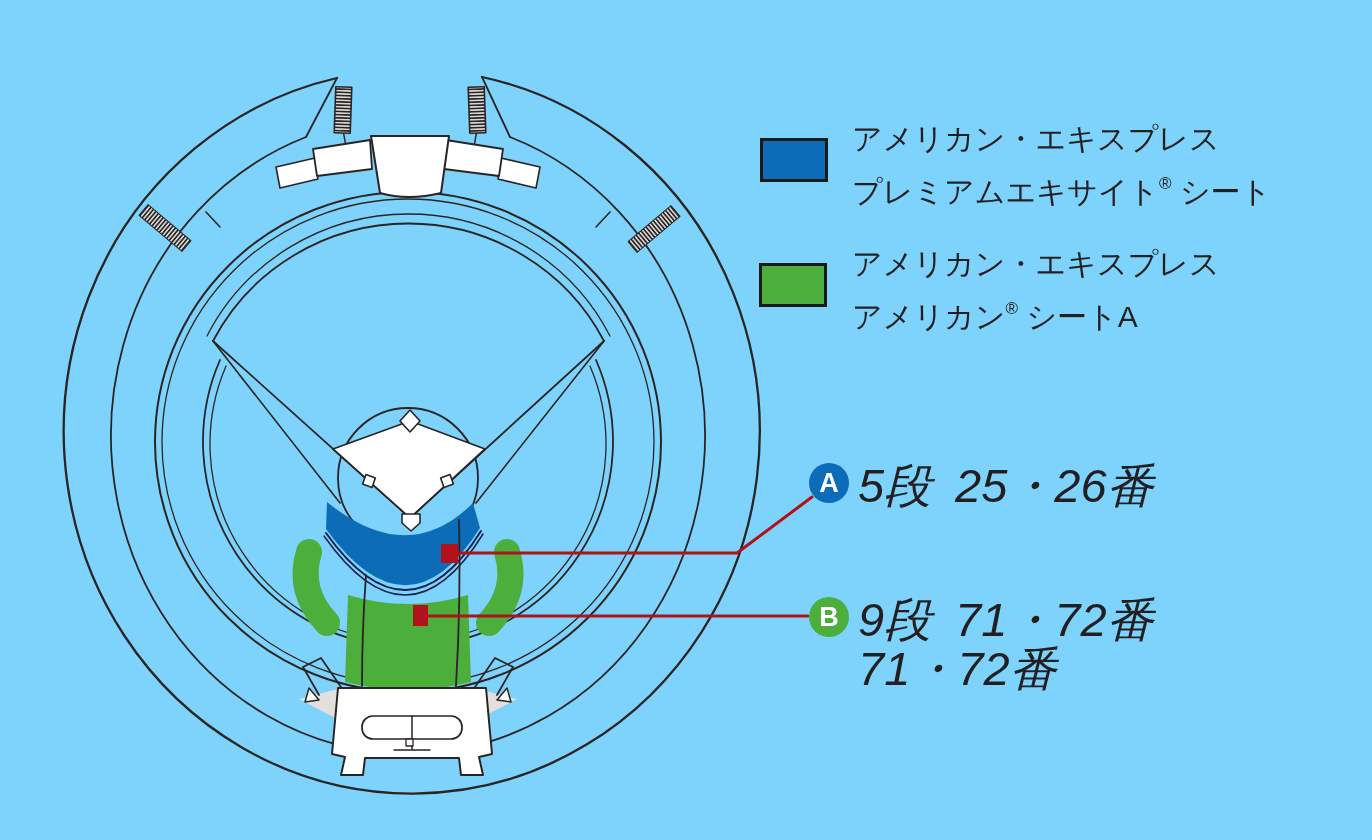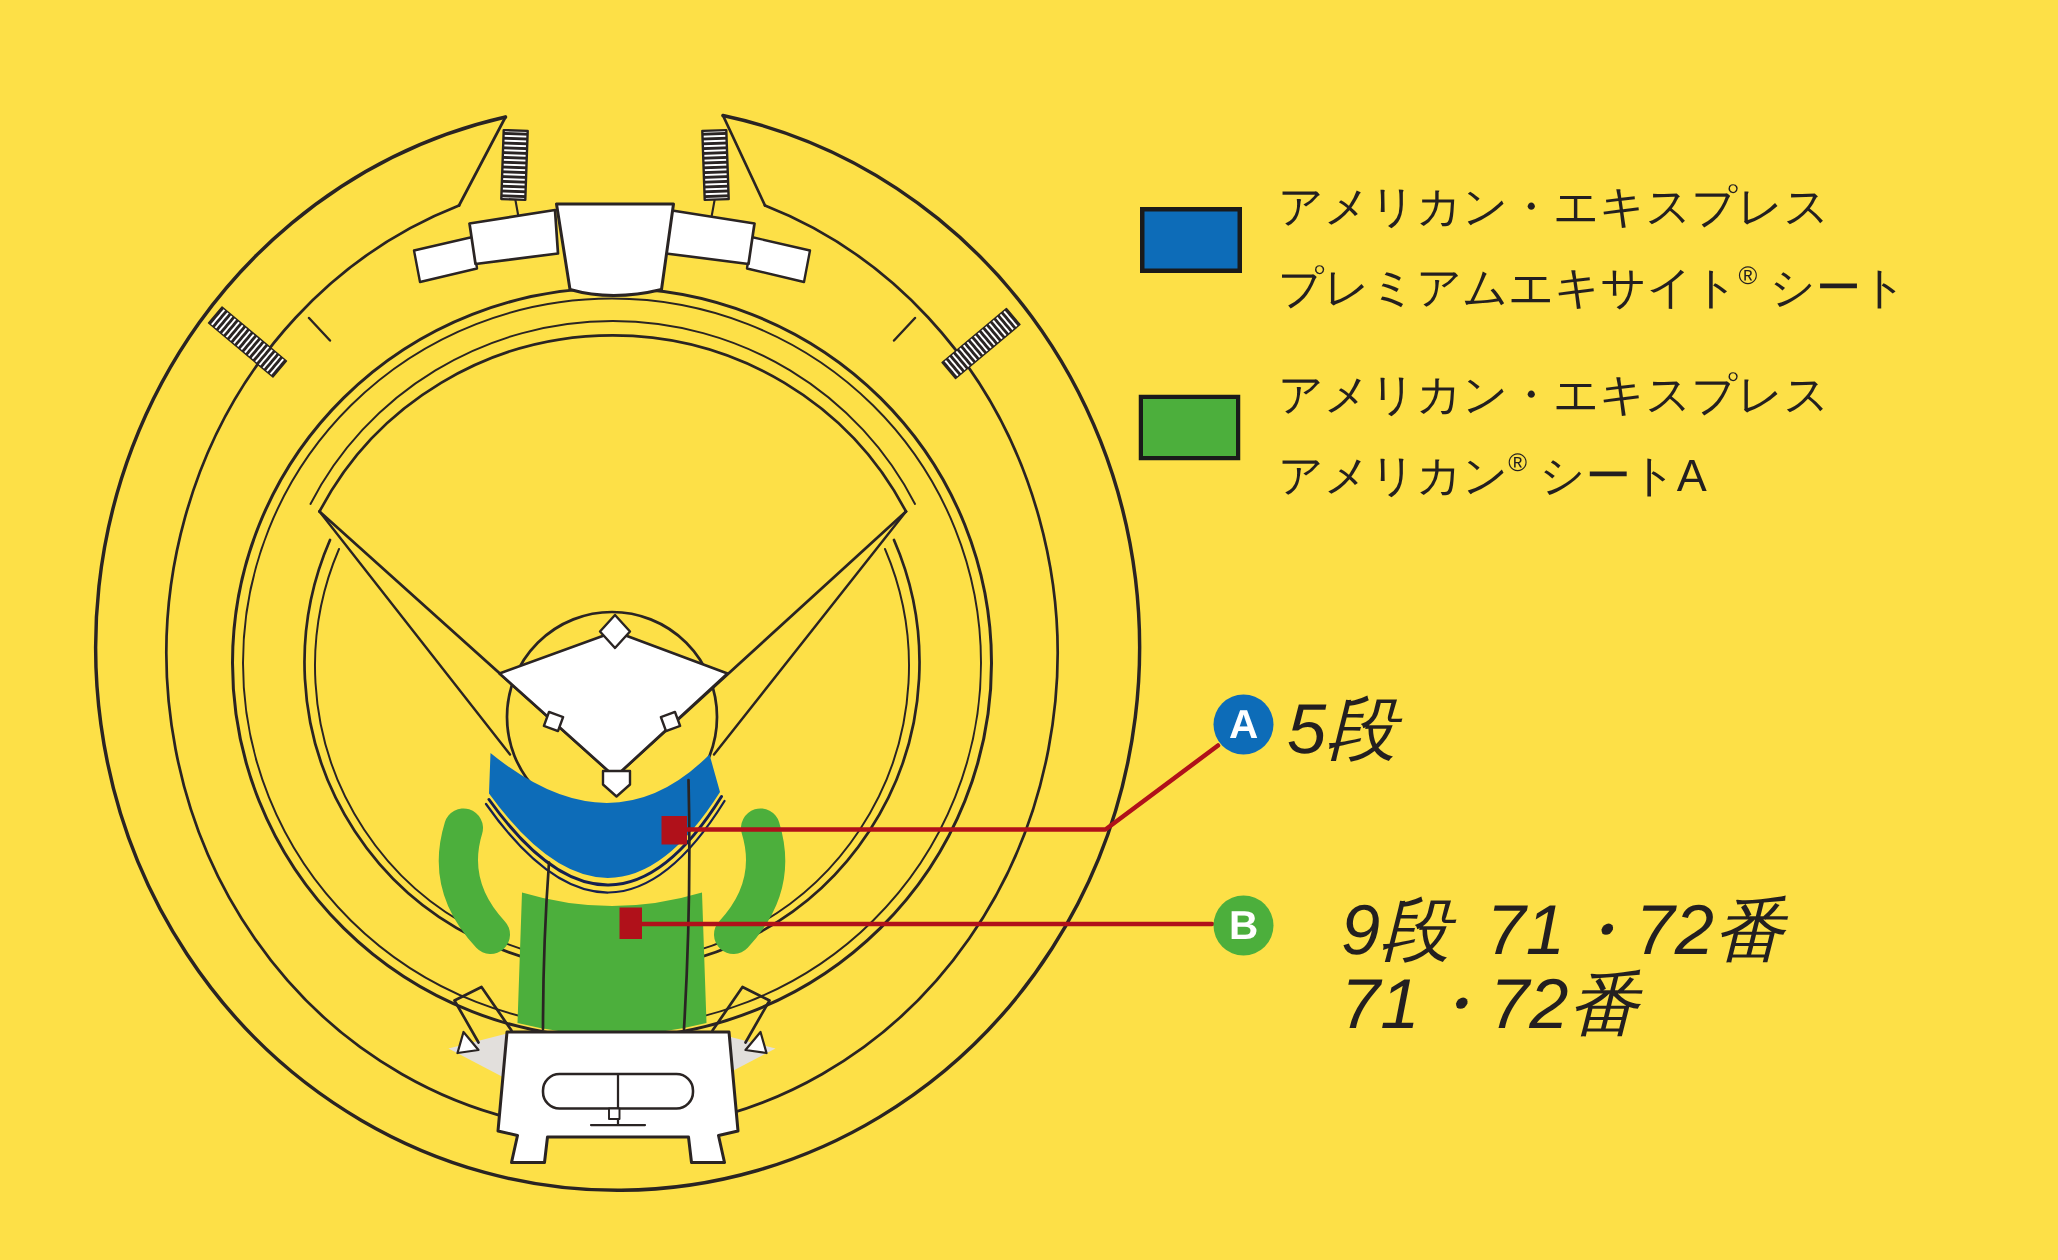--- a/index.html
+++ b/index.html
@@ -1,17 +1,17 @@
 <!DOCTYPE html>
 <html style="--seat-blue: #0d6cb8; --seat-green: #4caf3c; --leader-red: #b0111a; --walkway-navy: #16204f; --line-black: #2a2423; --shadow-gray: #e2dfdc;"><head>
 <meta charset="utf-8">
 <style>
   html,body{margin:0;padding:0;background:#fff;}
   #figure{
-    position:relative;width:1372px;height:840px;background:#fde047;overflow:hidden;
+    position:relative;width:1372px;height:840px;background:#7dd3fc;overflow:hidden;
     font-family:"Liberation Sans","DejaVu Sans",sans-serif;color:#231f20;
   }
   #stadium-svg{position:absolute;left:0;top:0;}
   
   .legend-item{position:absolute;}
   .legend-swatch{position:absolute;width:68px;height:44px;box-sizing:border-box;}
   .legend-text{position:absolute;font-size:30px;line-height:45px;white-space:nowrap;color:#231f20;}
   .reg-mark{font-size:17px;vertical-align:13px;}
   
   .badge{
@@ -152,29 +152,30 @@
     </div>
   </div>
 
   <div>
     <div class="badge badge-a" style="left:809px;top:463px;">
       <span>A</span>
     </div>
     <div class="ann-rows" style="left:858px;top:461px;">
       <div class="ann-row">
         <span class="ann-col-dan">5段</span>
+        <span class="ann-col-ban">25・26番</span>
       </div>
     </div>
   </div>
 
   <div>
     <div class="badge badge-b" style="left:809px;top:597px;">
       <span>B</span>
     </div>
-    <div class="ann-rows" style="left:858px;top:595px;margin-left:36px;">
+    <div class="ann-rows" style="left:858px;top:595px;">
       <div class="ann-row">
         <span class="ann-col-dan">9段</span>
         <span class="ann-col-ban">71・72番</span>
       </div>
       <div class="ann-row">
         <span class="ann-col-ban">71・72番</span>
       </div>
     </div>
   </div>
 

